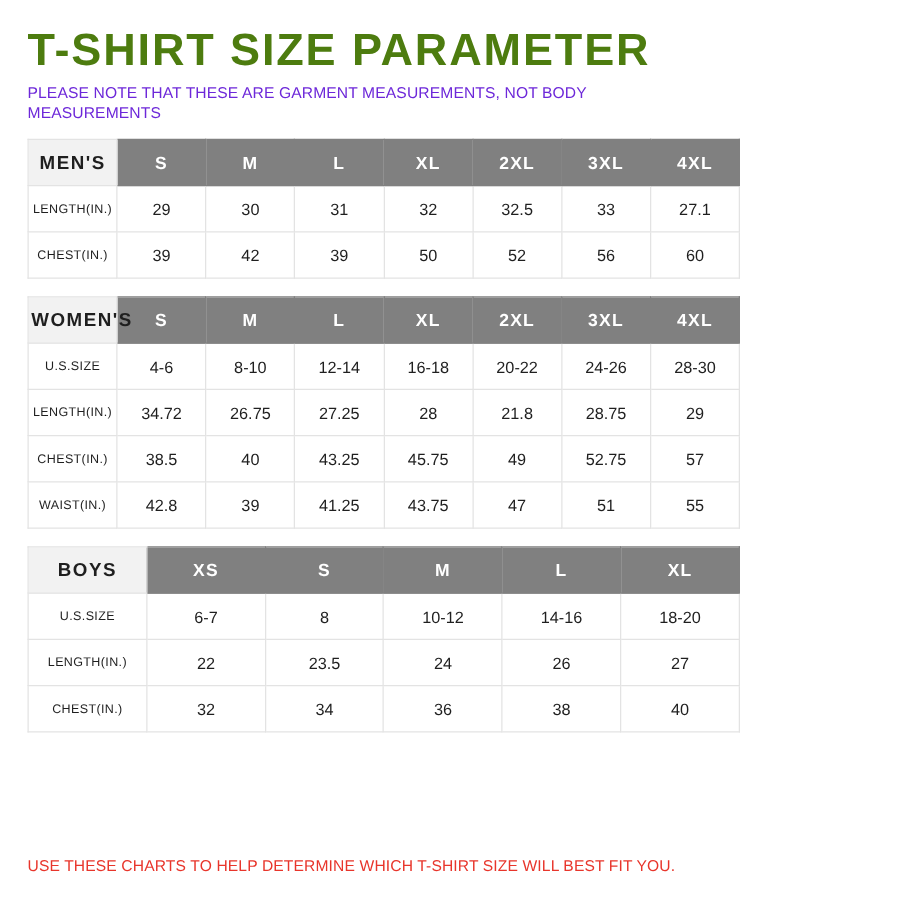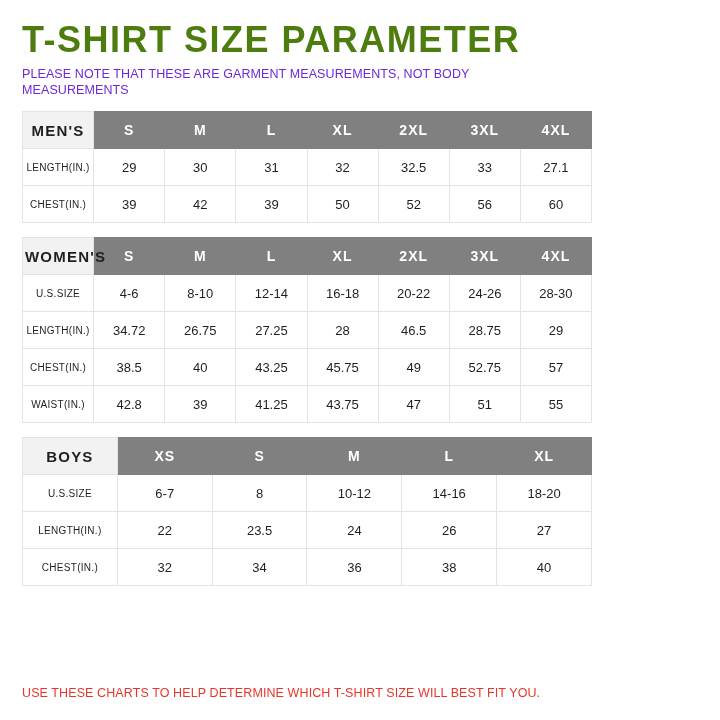--- a/index.html
+++ b/index.html
@@ -148,21 +148,21 @@
         <td>20-22</td>
         <td>24-26</td>
         <td>28-30</td>
       </tr>
       <tr>
         <td class="label-cell">LENGTH(IN.)</td>
         <td>34.72</td>
         <td>26.75</td>
         <td>27.25</td>
         <td>28</td>
-        <td>46.5</td>
+        <td>21.8</td>
         <td>28.75</td>
         <td>29</td>
       </tr>
       <tr>
         <td class="label-cell">CHEST(IN.)</td>
         <td>38.5</td>
         <td>40</td>
         <td>43.25</td>
         <td>45.75</td>
         <td>49</td>

